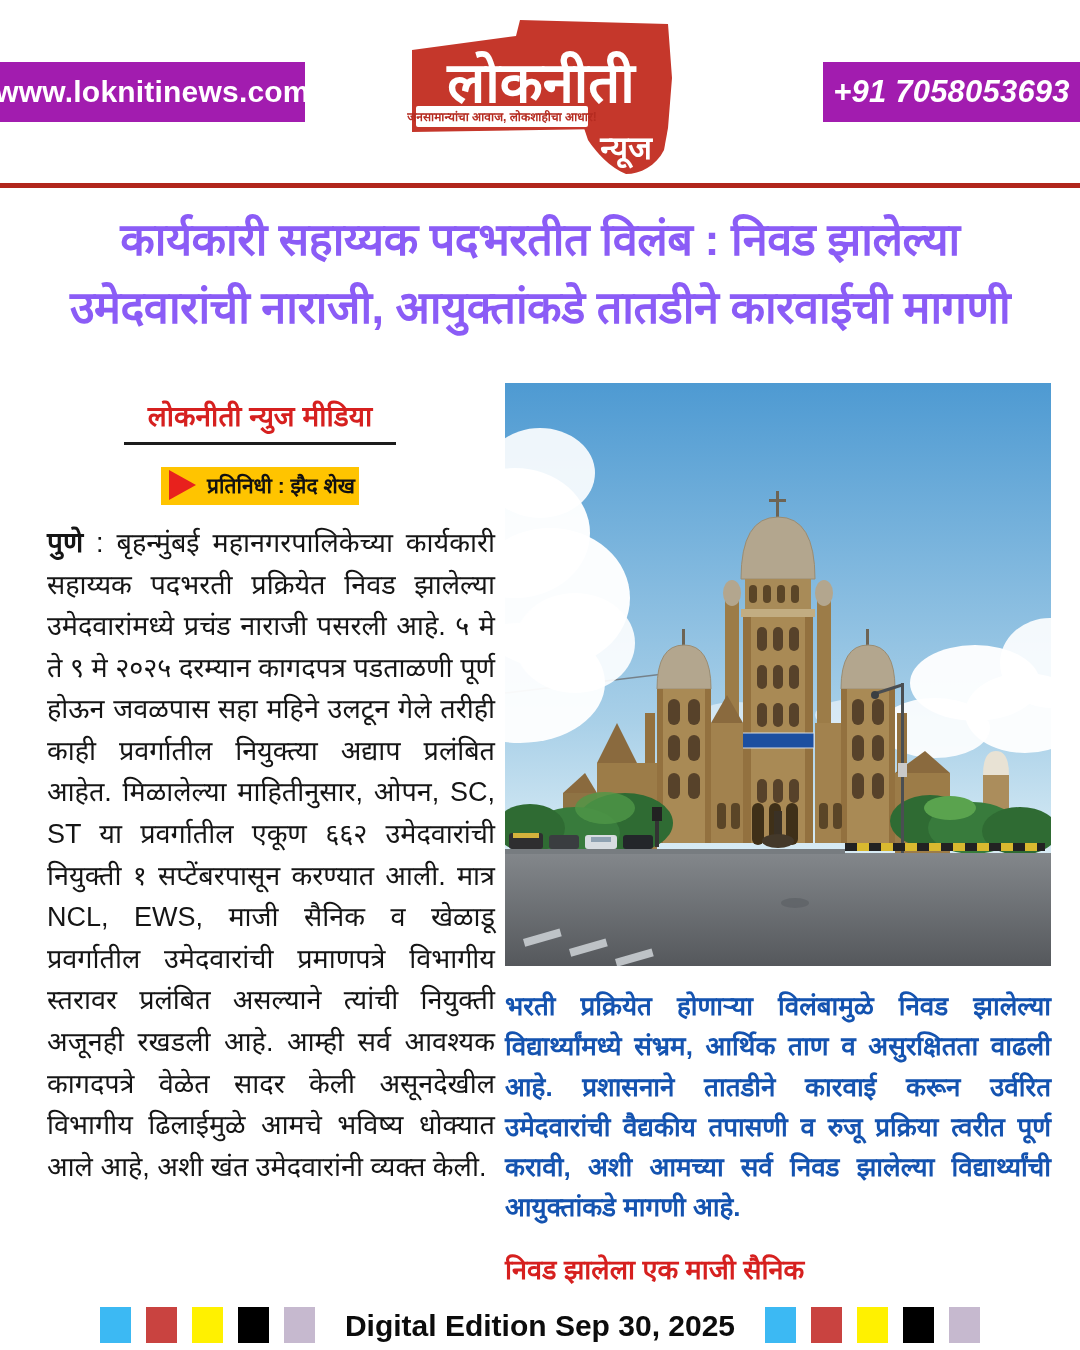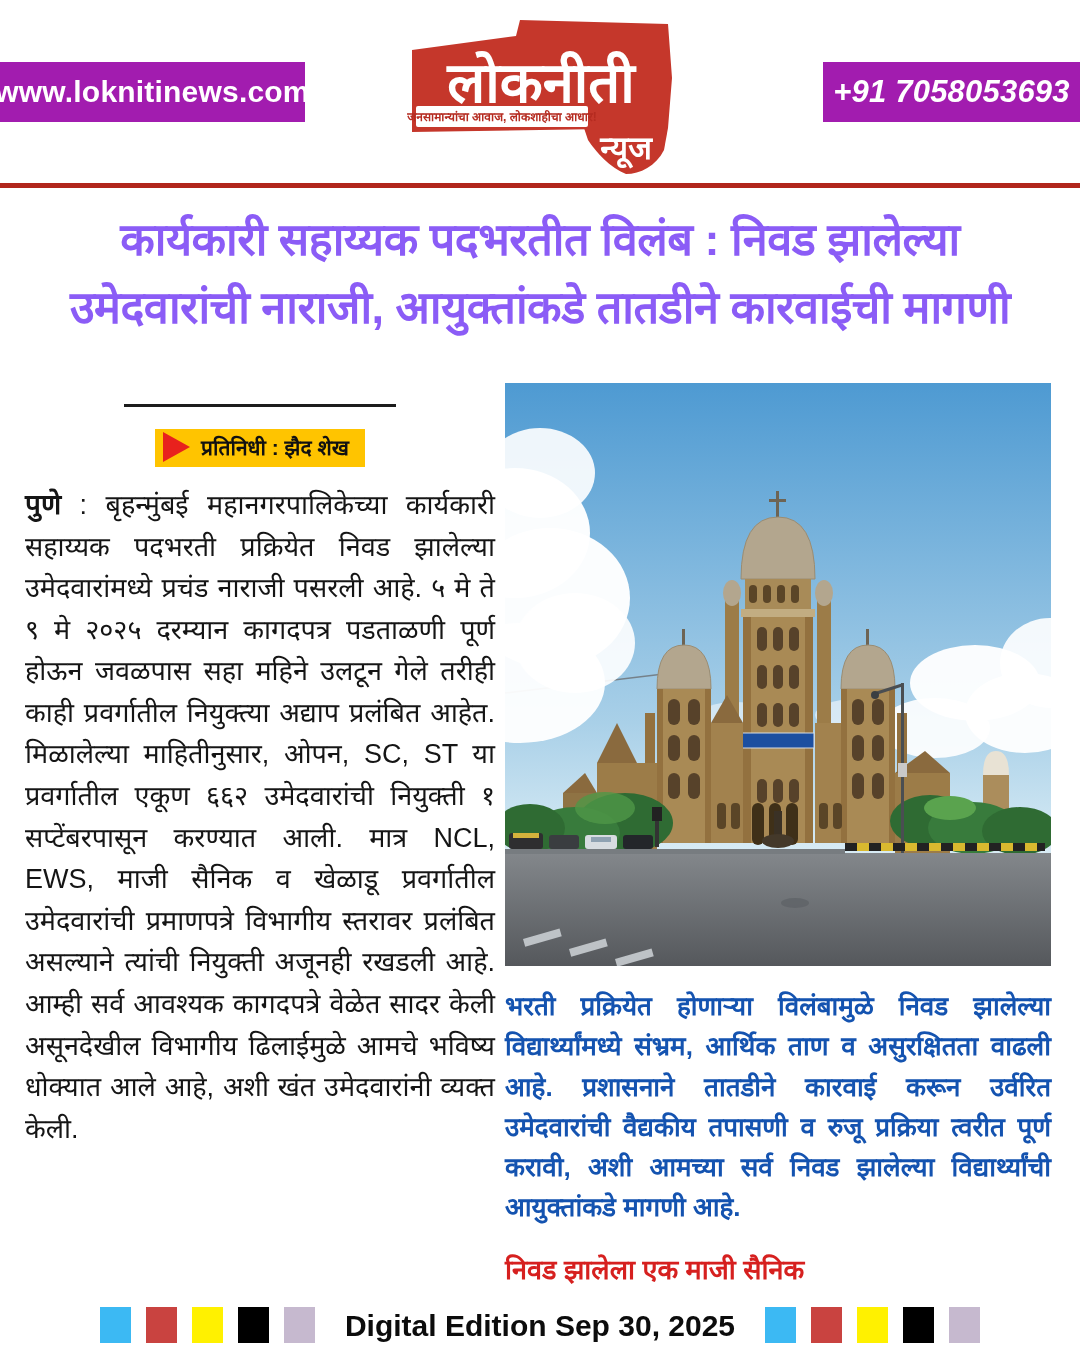--- a/index.html
+++ b/index.html
@@ -23,27 +23,27 @@
     position:absolute; left:25px; top:206px; width:1030px; text-align:center;
     font-weight:800; font-size:45px; line-height:1.5; color:#8b5cf6; letter-spacing:-0.5px;
   }
   
   .col-left { position:absolute; left:25px; top:396px; width:470px; }
   .media-name { color:#d6201f; font-weight:800; font-size:28px; text-align:center; }
   .media-rule { width:272px; height:0; border-top:3px solid #1c1c1c; margin:8px auto 0; }
   .rep-badge {
     margin:22px auto 0; width:max-content; max-width:100%;
     background:#ffc400; display:flex; align-items:center; gap:11px;
-    padding:3px 16px 5px 8px; font-weight:800; font-size:21px; color:#111;
+    padding:3px 4px 5px 8px; font-weight:800; font-size:21px; color:#111;
   }
   .play-tri { width:0; height:0; border-left:27px solid #e8211d;
     border-top:15px solid transparent; border-bottom:15px solid transparent; }
   .article-body {
     margin-top:16px; font-size:27px; line-height:1.54; text-align:justify;
-    color:#151515; font-weight:500;
+    color:#151515; font-weight:500;margin-left:22px;
   }
   .article-body .dateline { font-weight:800; font-size:28px; }
   
   .col-right { position:absolute; left:505px; top:383px; width:546px; }
   .photo { width:546px; height:583px; display:block; }
   .caption {
     margin-top:20px; color:#1453b0; font-weight:700; font-size:26px;
     line-height:1.55; text-align:justify;
   }
   .caption-source { margin-top:22px; color:#d6201f; font-weight:700; font-size:27px; }
@@ -79,20 +79,21 @@
 </div>
 
 <div class="hdr-rule"></div>
 
 <div class="headline">
   <div>कार्यकारी सहाय्यक पदभरतीत विलंब : निवड झालेल्या</div>
   <div>उमेदवारांची नाराजी, आयुक्तांकडे तातडीने कारवाईची मागणी</div>
 </div>
 
 <div class="col-left">
+  <div class="media-name">लोकनीती न्युज मीडिया</div>
   <div class="media-rule"></div>
   <div class="rep-badge">
     <span class="play-tri"></span>
     <span>प्रतिनिधी : झैद शेख</span>
   </div>
   <div class="article-body">
     <span class="dateline">पुणे</span>
     <span>: बृहन्मुंबई महानगरपालिकेच्या कार्यकारी सहाय्यक पदभरती प्रक्रियेत निवड झालेल्या उमेदवारांमध्ये प्रचंड नाराजी पसरली आहे. ५ मे ते ९ मे २०२५ दरम्यान कागदपत्र पडताळणी पूर्ण होऊन जवळपास सहा महिने उलटून गेले तरीही काही प्रवर्गातील नियुक्त्या अद्याप प्रलंबित आहेत. मिळालेल्या माहितीनुसार, ओपन, SC, ST या प्रवर्गातील एकूण ६६२ उमेदवारांची नियुक्ती १ सप्टेंबरपासून करण्यात आली. मात्र NCL, EWS, माजी सैनिक व खेळाडू प्रवर्गातील उमेदवारांची प्रमाणपत्रे विभागीय स्तरावर प्रलंबित असल्याने त्यांची नियुक्ती अजूनही रखडली आहे. आम्ही सर्व आवश्यक कागदपत्रे वेळेत सादर केली असूनदेखील विभागीय ढिलाईमुळे आमचे भविष्य धोक्यात आले आहे, अशी खंत उमेदवारांनी व्यक्त केली.</span>
   </div>
 </div>

